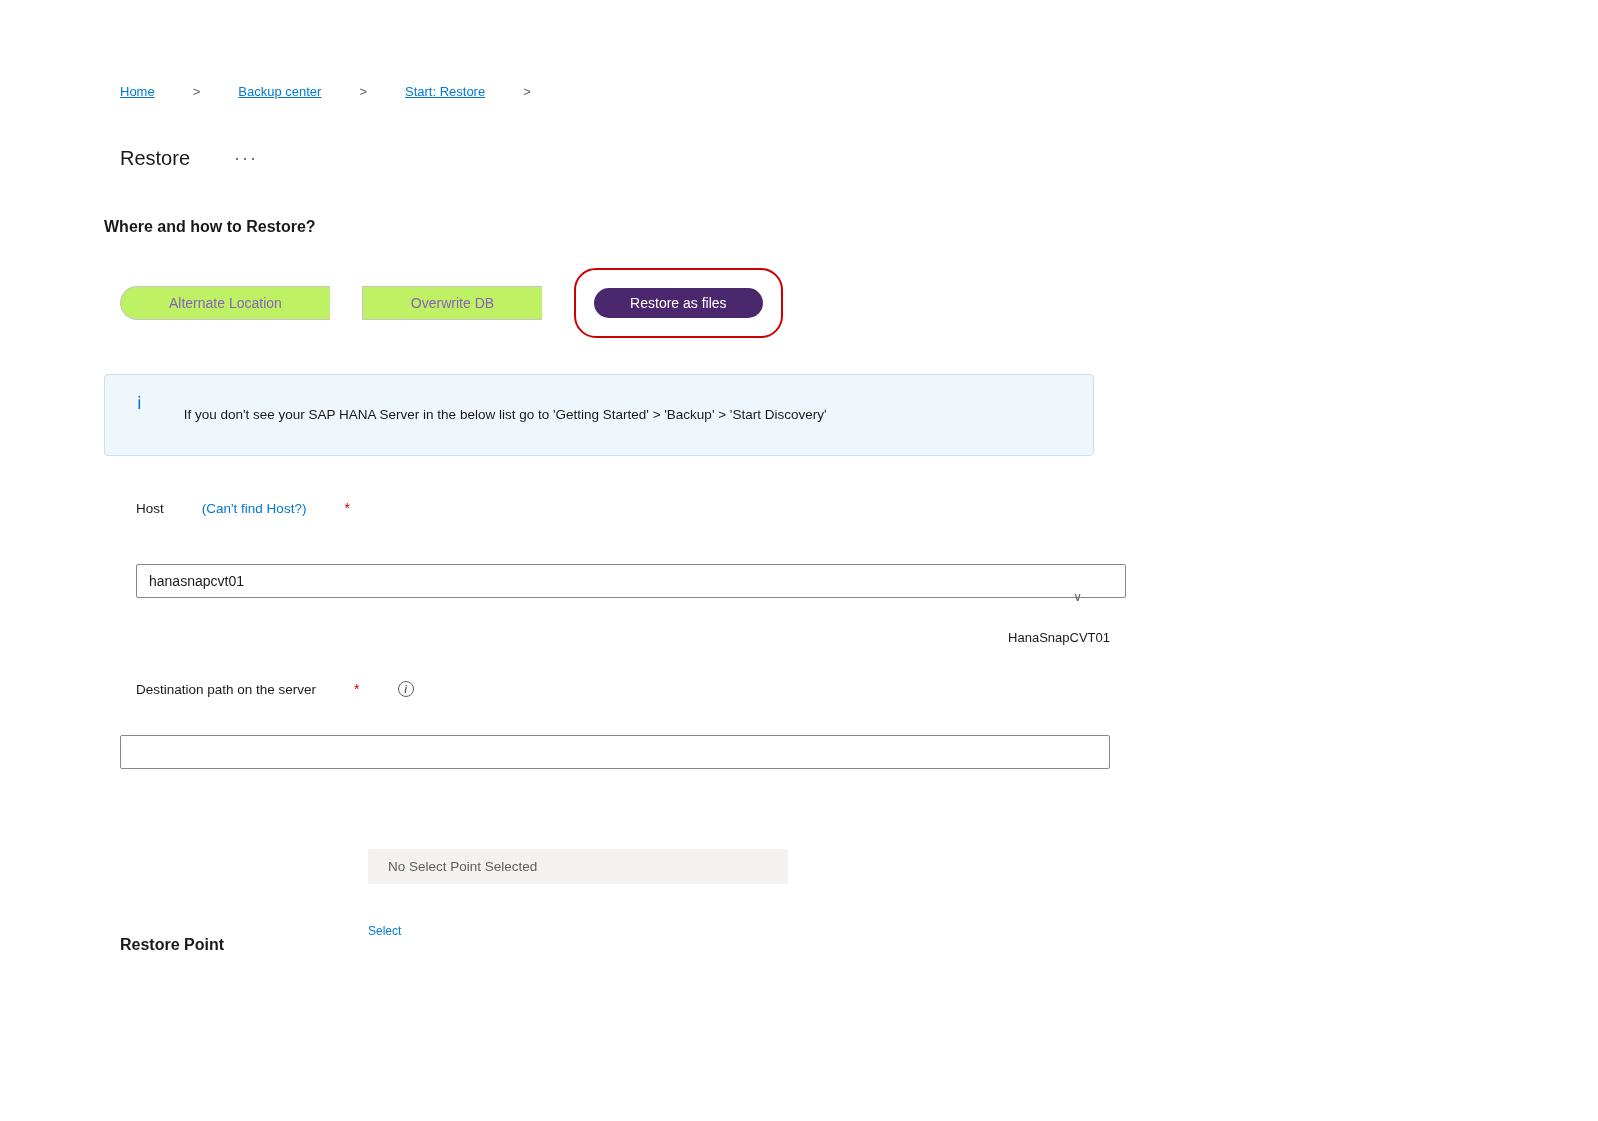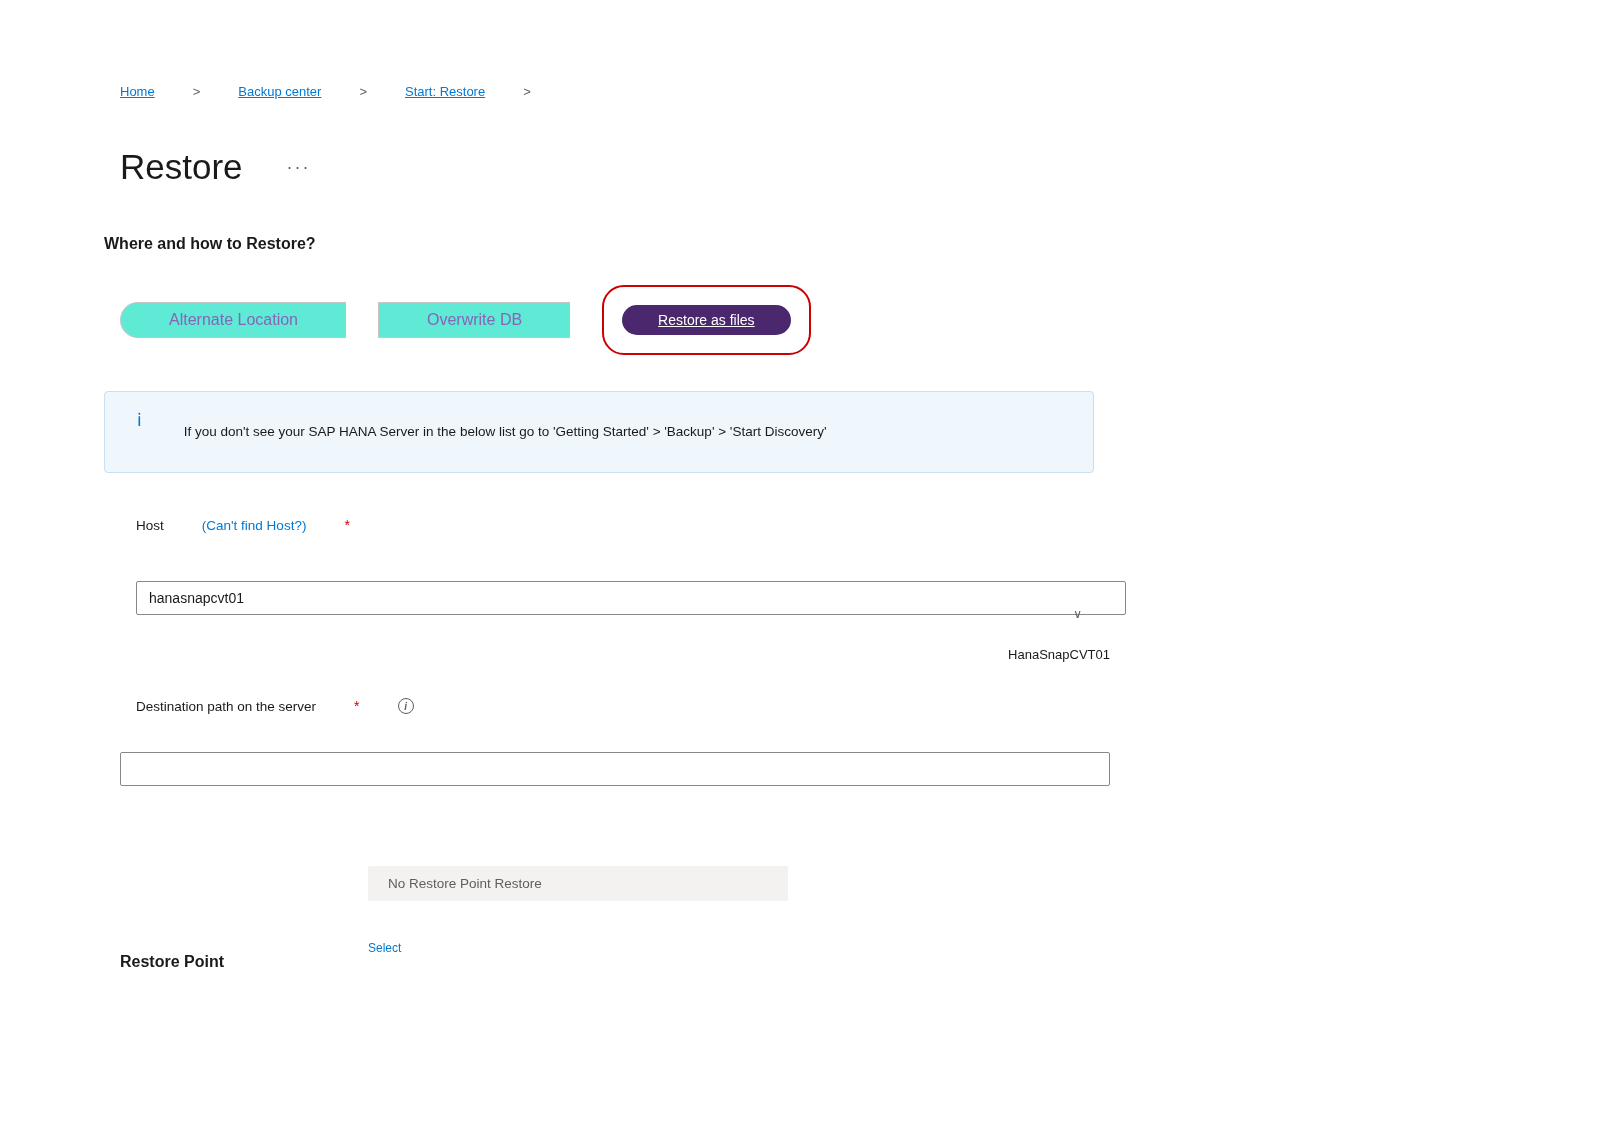--- a/index.html
+++ b/index.html
@@ -43,21 +43,21 @@
     }
 
     .page-title-row {
       display: flex;
       align-items: center;
       gap: 12px;
       margin-bottom: 32px;
     }
 
     .page-title {
-      font-size: 35px;
+      font-size: 20px;
       font-weight: 400;
       color: #1a1a1a;
     }
 
     .ellipsis-menu {
       font-size: 18px;
       color: #605e5c;
       cursor: pointer;
       letter-spacing: 2px;
     }
@@ -220,23 +220,23 @@
     }
 
     .tabs-row {
       display: flex;
       align-items: center;
       margin-bottom: 20px;
     }
 
     .tab-plain {
       padding: 8px 48px;
-      font-size: 16px;
-      cursor: pointer;
-      background: #5eead4;
+      font-size: 14px;
+      cursor: pointer;
+      background: #bef264;
       color: #8764b8;
       border: 1.5px solid #c8c6c4;
       outline: none;
     }
 
     .tab-plain:first-child {
       border-radius: 20px 0 0 20px;
       border-right: none;
     }
 
@@ -253,21 +253,20 @@
 
     .tab-active-inner {
       padding: 7px 36px;
       font-size: 14px;
       cursor: pointer;
       background: #4b286d;
       color: #ffffff;
       border-radius: 18px;
       border: none;
       outline: none;
-      text-decoration: underline;
     }
   </style>
 </head>
 <body>
 
 <div class="content-area">
 
   <div class="breadcrumb">
     <a>Home</a>
     <span class="separator">&gt;</span>
@@ -317,17 +316,17 @@
       <span>Destination path on the server</span>
       <span class="required-star">*</span>
       <span class="info-circle">i</span>
     </div>
     <input type="text" class="text-input" style="">
   </div>
 
   <div class="restore-point-section">
     <div class="restore-point-label">Restore Point</div>
     <div class="restore-point-content">
-      <div class="restore-point-box">No Restore Point Restore</div>
+      <div class="restore-point-box">No Select Point Selected</div>
       <a class="restore-point-select-link">Select</a>
     </div>
   </div>
 </div>
 
 </body></html>

